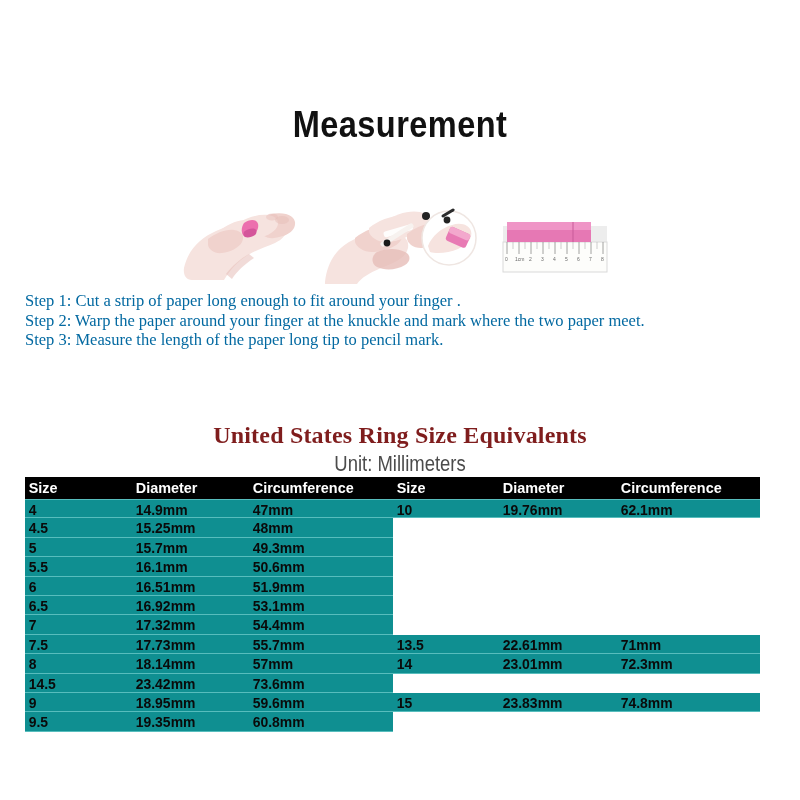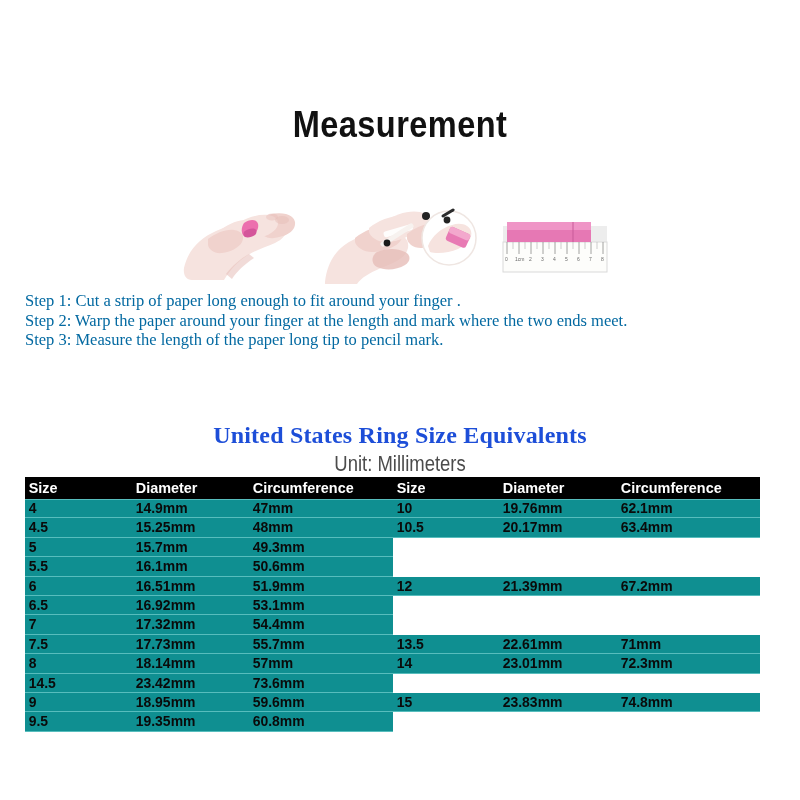--- a/index.html
+++ b/index.html
@@ -78,21 +78,21 @@
   
   .table-heading {
     position: absolute;
     left: 0;
     top: 422px;
     width: 800px;
     text-align: center;
     font-family: "Liberation Serif", serif;
     font-weight: bold;
     font-size: 24px;
-    color: #1d4ed8;
+    color: #7f1d1d;
     letter-spacing: 0.2px;
   }
   .table-subheading {
     position: absolute;
     left: 0;
     top: 451px;
     width: 800px;
     text-align: center;
     font-family: "Liberation Sans", sans-serif;
     font-weight: normal;
@@ -116,21 +116,20 @@
     box-sizing: border-box;
   }
   .tbl-head {
     height: 22px;
     background: #000000;
   }
   .half {
     display: flex;
     width: 50%;
     box-sizing: border-box;
-    align-items: flex-end;
   }
   .half-left { }
   .half-right { }
   .cell {
     font-family: "Liberation Sans", sans-serif;
     font-weight: bold;
     font-size: 15px;
     line-height: 19.4px;
     color: #0a0a0a;
     white-space: nowrap;
@@ -248,21 +247,21 @@
           <text x="104" y="63">7</text>
           <text x="116" y="63">8</text>
         </g>
       </g>
     </svg>
   </div>
 </div>
 
 <div class="steps">
   <div class="step-line">Step 1: Cut a strip of paper long enough to fit around your finger .</div>
-  <div class="step-line">Step 2: Warp the paper around your finger at the length and mark where the two ends meet.</div>
+  <div class="step-line">Step 2: Warp the paper around your finger at the knuckle and mark where the two paper meet.</div>
   <div class="step-line">Step 3: Measure the length of the paper long tip to pencil mark.</div>
 </div>
 
 <div class="table-heading">United States Ring Size Equivalents</div>
 <div class="table-subheading">Unit: Millimeters</div>
 
 <div class="size-table">
 
   <div class="tbl-row tbl-head">
     <div class="half half-left">
@@ -289,25 +288,20 @@
           <div class="cell c-diam">19.76mm</div>
           <div class="cell c-circ">62.1mm</div>
         </div>
       </div>
       <div class="tbl-row">
         <div class="half half-left">
           <div class="cell c-size">4.5</div>
           <div class="cell c-diam">15.25mm</div>
           <div class="cell c-circ">48mm</div>
         </div>
-        <div class="half half-right">
-          <div class="cell c-size">10.5</div>
-          <div class="cell c-diam">20.17mm</div>
-          <div class="cell c-circ">63.4mm</div>
-        </div>
       </div>
       <div class="tbl-row">
         <div class="half half-left">
           <div class="cell c-size">5</div>
           <div class="cell c-diam">15.7mm</div>
           <div class="cell c-circ">49.3mm</div>
         </div>
       </div>
       <div class="tbl-row">
         <div class="half half-left">
@@ -315,25 +309,20 @@
           <div class="cell c-diam">16.1mm</div>
           <div class="cell c-circ">50.6mm</div>
         </div>
       </div>
       <div class="tbl-row">
         <div class="half half-left">
           <div class="cell c-size">6</div>
           <div class="cell c-diam">16.51mm</div>
           <div class="cell c-circ">51.9mm</div>
         </div>
-        <div class="half half-right">
-          <div class="cell c-size">12</div>
-          <div class="cell c-diam">21.39mm</div>
-          <div class="cell c-circ">67.2mm</div>
-        </div>
       </div>
       <div class="tbl-row">
         <div class="half half-left">
           <div class="cell c-size">6.5</div>
           <div class="cell c-diam">16.92mm</div>
           <div class="cell c-circ">53.1mm</div>
         </div>
       </div>
       <div class="tbl-row">
         <div class="half half-left">

